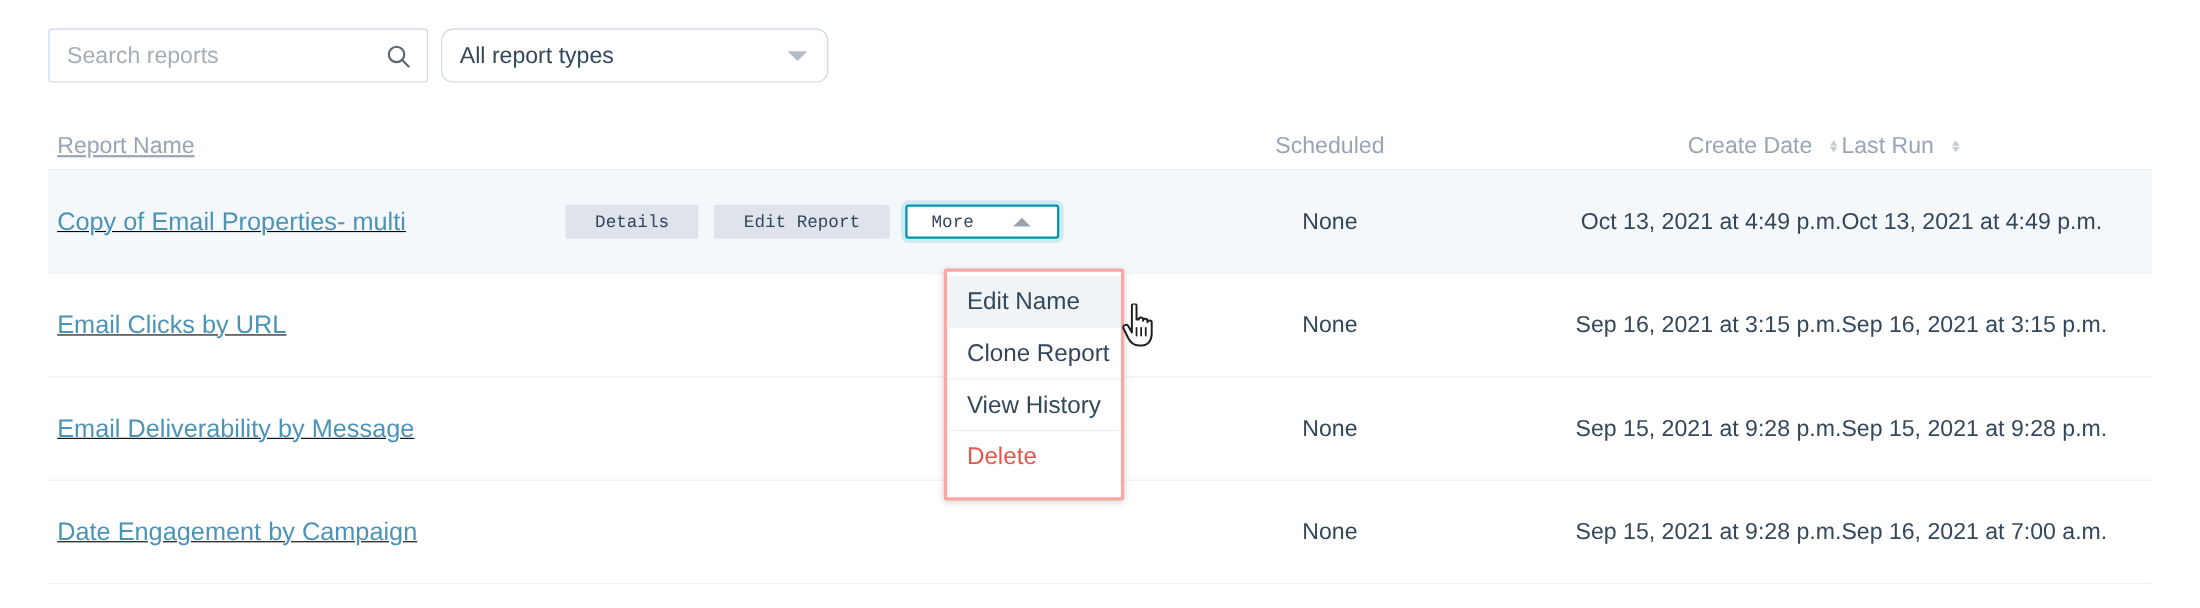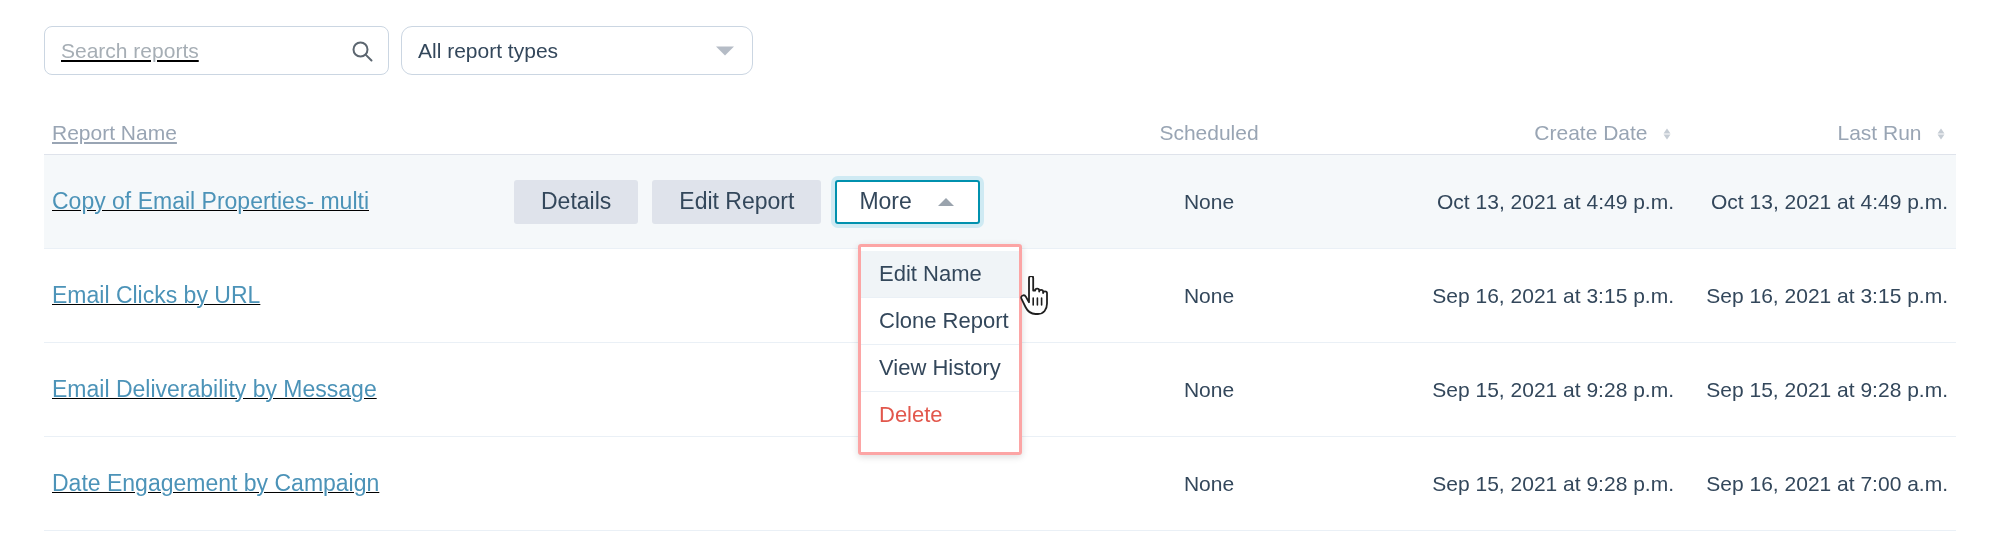--- a/index.html
+++ b/index.html
@@ -27,25 +27,24 @@
     display: flex;
     align-items: center;
     gap: 12px;
   }
 
   .search-box {
     position: relative;
     width: 345px;
     height: 49px;
     border: 1px solid #cbd6e2;
-    border-radius: 8px;
+    border-radius: 3px;
     background: #ffffff;
     display: flex;
     align-items: center;
-    text-decoration: underline;
   }
   .search-input {
     border: none;
     outline: none;
     background: transparent;
     font-family: "Liberation Sans", sans-serif;
     font-size: 21px;
     color: #33475b;
     padding: 0 46px 0 16px;
     width: 100%;
@@ -110,21 +109,21 @@
     height: 43px;
     border-bottom: 1px solid #dfe3eb;
   }
   .row.data { height: 94px; }
   .row.selected { background: #f5f8fa; }
 
   .c-name      { width: 470px; padding-left: 8px; flex: none; text-decoration: underline; }
   .c-actions   { width: 560px; flex: none; display: flex; align-items: center; gap: 14px; }
   .c-scheduled { width: 270px; flex: none; text-align: center; }
   .c-create    { width: 330px; flex: none; text-align: right; }
-  .c-lastrun   { flex: 1 1 auto; text-align: right; padding-right: 8px; }
+  .c-lastrun   { flex: 1 1 auto; text-align: left; padding-right: 8px; }
 
   .th {
     font-size: 21px;
     color: #99a5b4;
     font-weight: normal;
     white-space: nowrap;
   }
 
   .sort-icon {
     display: inline-block;
@@ -143,27 +142,27 @@
   }
 
   .cell-text {
     font-size: 21px;
     color: #33475b;
     white-space: nowrap;
   }
 
   
   .btn {
-    font-family: Liberation Sans, sans-serif;
-    font-size: 23px;
+    font-family: Liberation Mono, monospace;
+    font-size: 16px;
     color: #33475b;
     background: #dfe3eb;
     border: 1px solid transparent;
     border-radius: 3px;
-    height: 44px;
+    height: 31px;
     padding: 0 26px;
     cursor: pointer;
     white-space: nowrap;
     display: inline-flex;
     align-items: center;
     justify-content: center;
   }
 
   .btn-more {
     position: relative;

